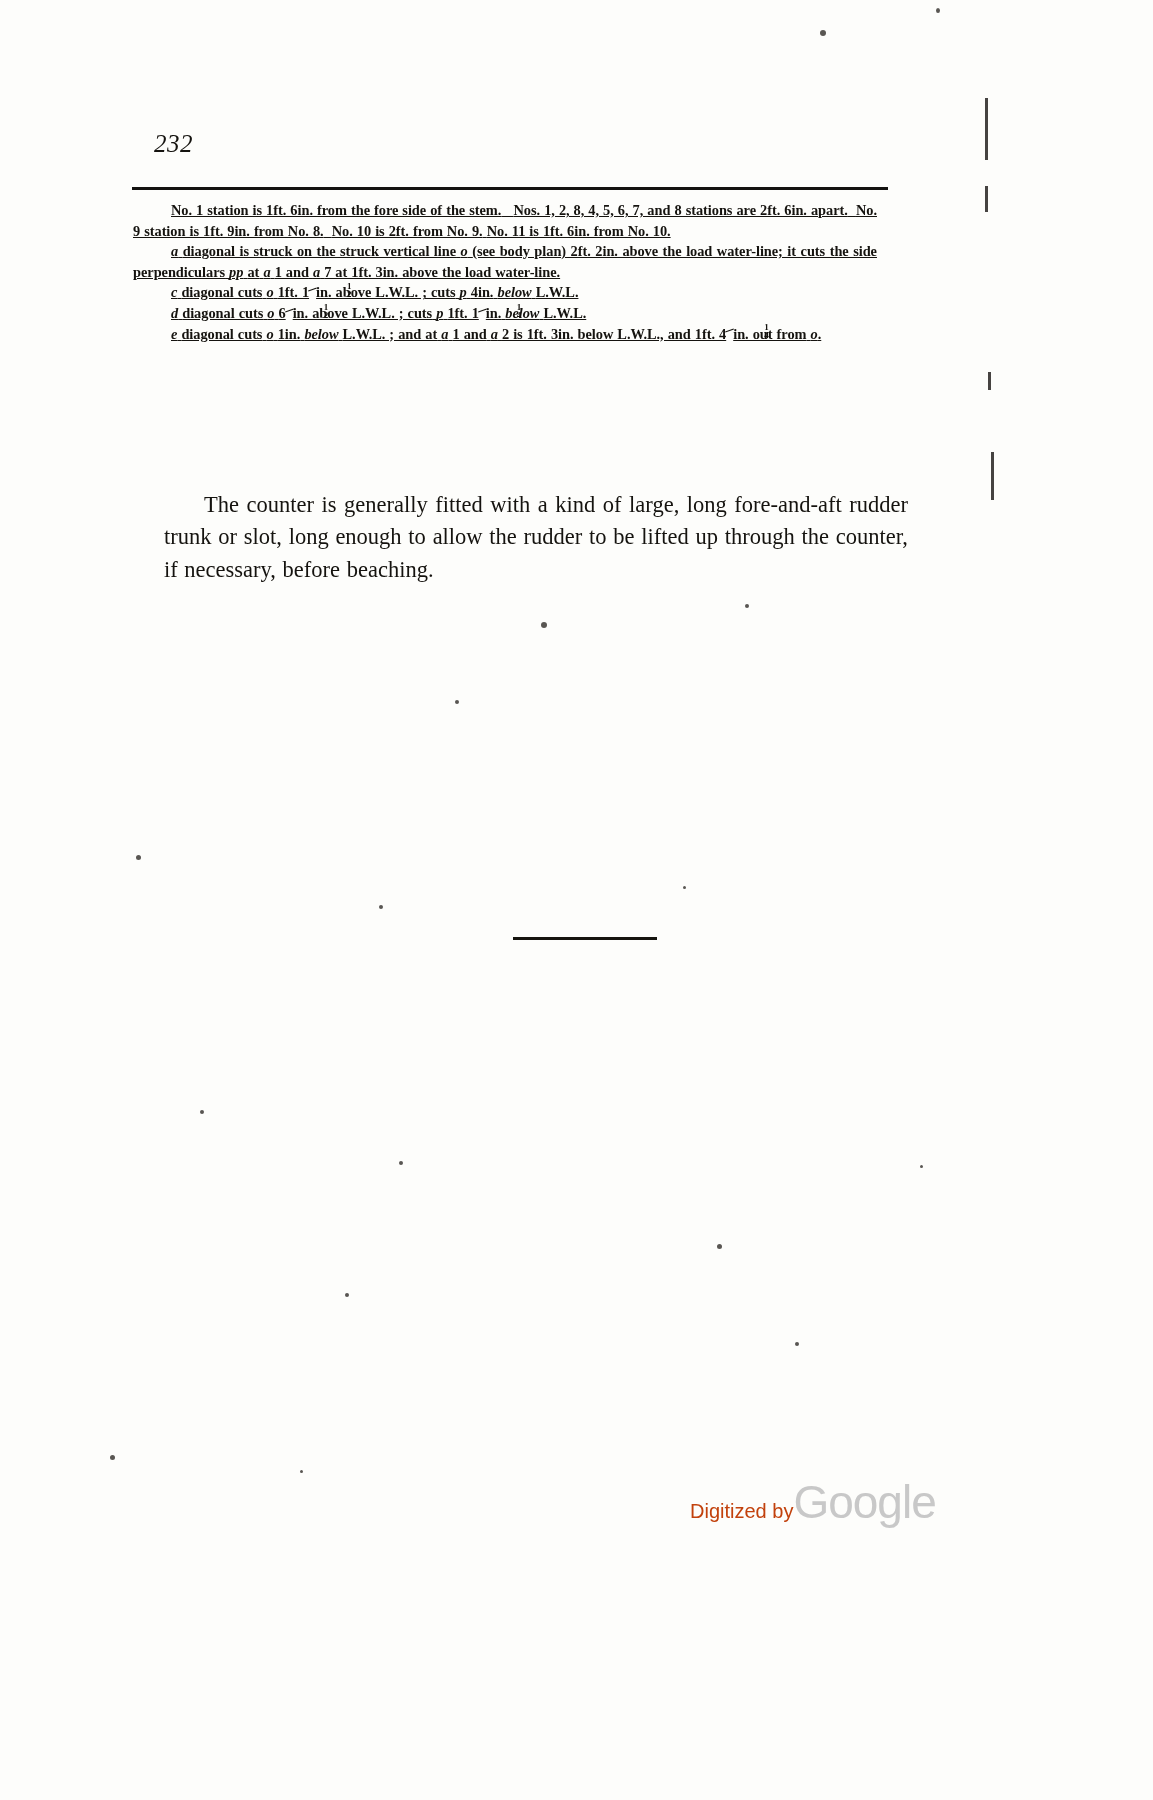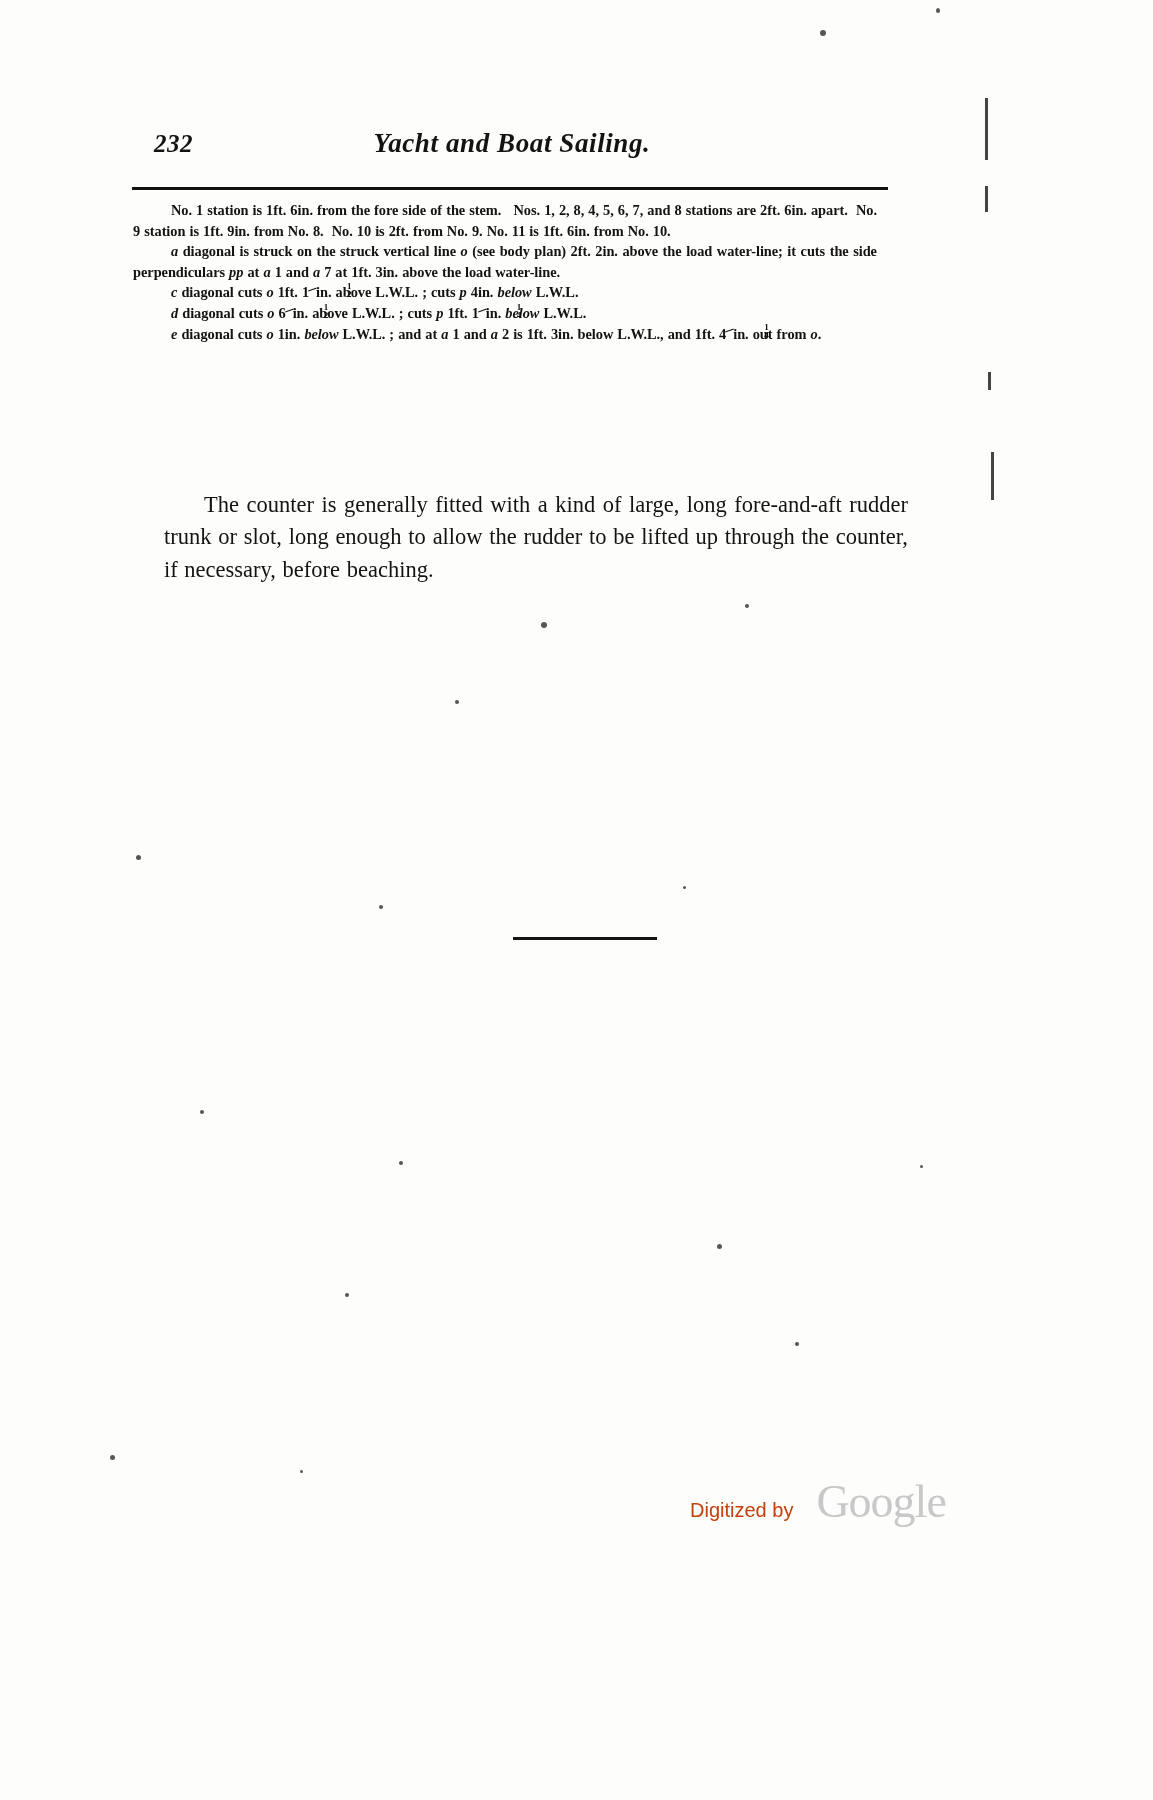--- a/index.html
+++ b/index.html
@@ -35,21 +35,21 @@
     position: absolute;
     left: 136px;
     top: 128px;
     width: 752px;
     height: 46px;
   }
   #folio {
     position: absolute;
     left: 18px;
     top: 2px;
-    font-weight: bold;
+    font-weight: normal;
     font-style: italic;
     font-size: 25px;
     letter-spacing: .5px;
   }
   #runhead {
     position: absolute;
     left: 0;
     top: 0;
     width: 752px;
     text-align: center;
@@ -73,20 +73,21 @@
     left: 133px;
     top: 200px;
     width: 744px;
     font-size: 14.4px;
     line-height: 20.6px;
     font-weight: bold;
     text-align: justify;
     text-align-last: left;
     letter-spacing: -0.05px;
     word-spacing: .5px;
+    text-decoration: underline;
   }
   #smallprint p {
     margin: 0;
     text-indent: 38px;
   }
   #smallprint p.flush {
     text-indent: 30px;
   }
   .it { font-style: italic; }
 
@@ -152,36 +153,35 @@
     height: 60px;
     white-space: nowrap;
   }
   #wm-digitized {
     font-family: "Liberation Sans", sans-serif;
     font-size: 20px;
     color: #c2410c;
     vertical-align: baseline;
   }
   #wm-google {
-    font-family: Liberation Serif, serif;
+    font-family: Liberation Sans, sans-serif;
     font-size: 46px;
     color: #c8c8c8;
     letter-spacing: -1px;
     vertical-align: baseline;
-    margin-left: 23px;
+    margin-left: 0;
   }
 </style>
 </head>
 <body>
 
 <div id="page">
 
   <div id="header">
     <div id="folio">232</div>
-    <div id="runhead">Yacht and Boat Sailing.</div>
   </div>
   <div id="head-rule"></div>
 
   <div id="smallprint">
 
     <p><span>No. 1 station is 1ft. 6in. from the fore side of the stem.</span>&nbsp;&nbsp; <span>Nos. 1, 2, 8, 4, 5, 6, 7, and 8 stations are 2ft. 6in. apart.</span>&nbsp; <span>No. 9 station is 1ft. 9in. from No. 8.</span>&nbsp; <span>No. 10 is 2ft. from No. 9.</span> <span>No. 11 is 1ft. 6in. from No. 10.</span></p>
 
     <p><span class="it">a</span> <span>diagonal is struck on the struck vertical line</span> <span class="it">o</span> <span>(see body plan) 2ft. 2in. above the load water-line; it cuts the side perpendiculars</span> <span class="it">pp</span> <span>at</span> <span class="it">a</span> <span>1 and</span> <span class="it">a</span> <span>7 at 1ft. 3in. above the load water-line.</span></p>
 
 

